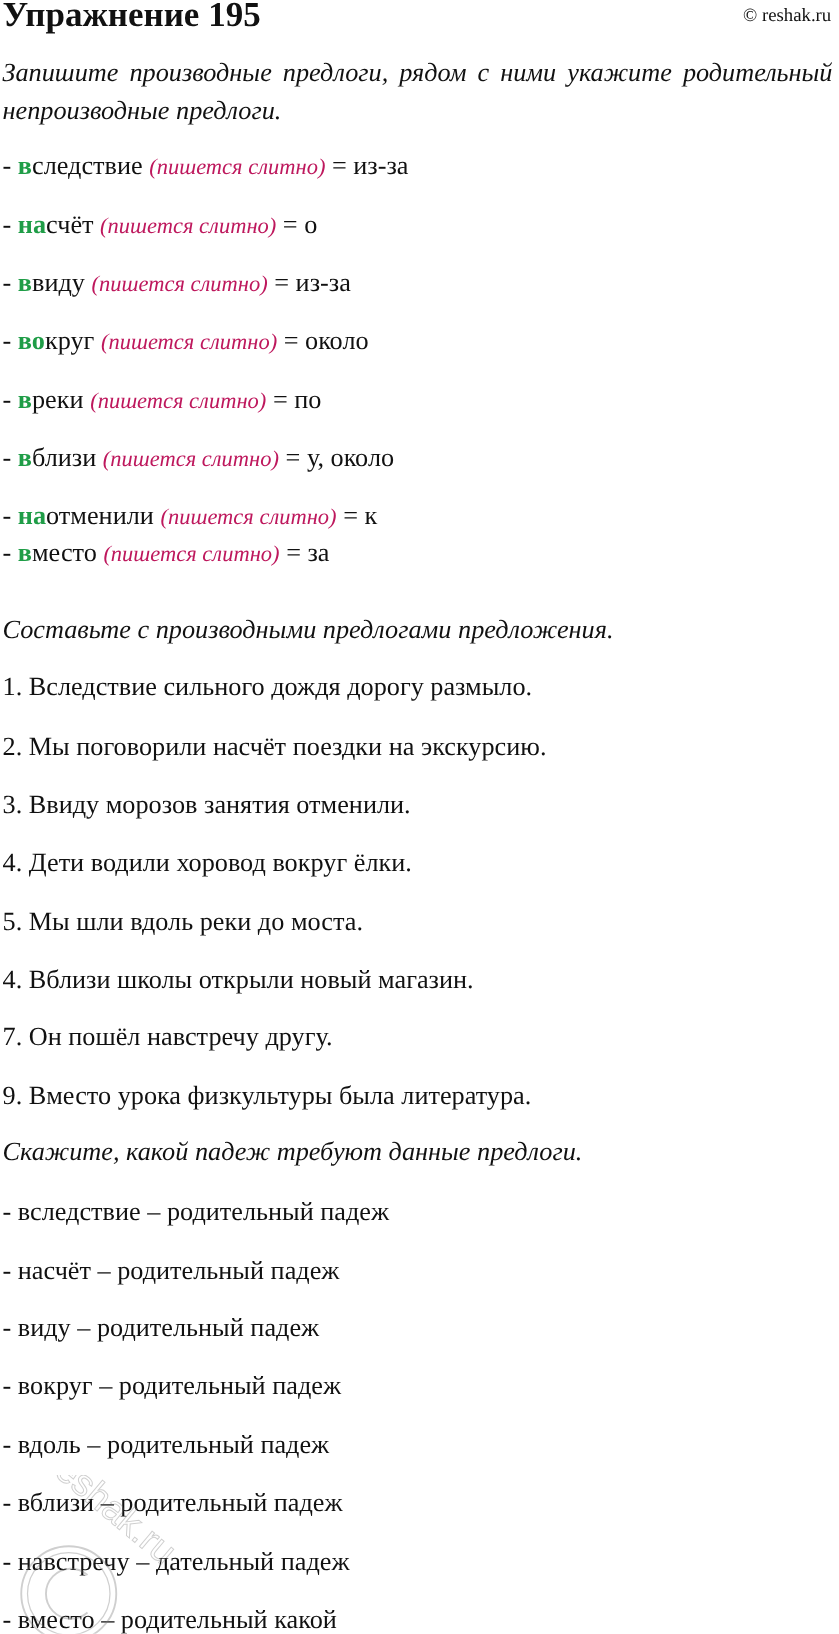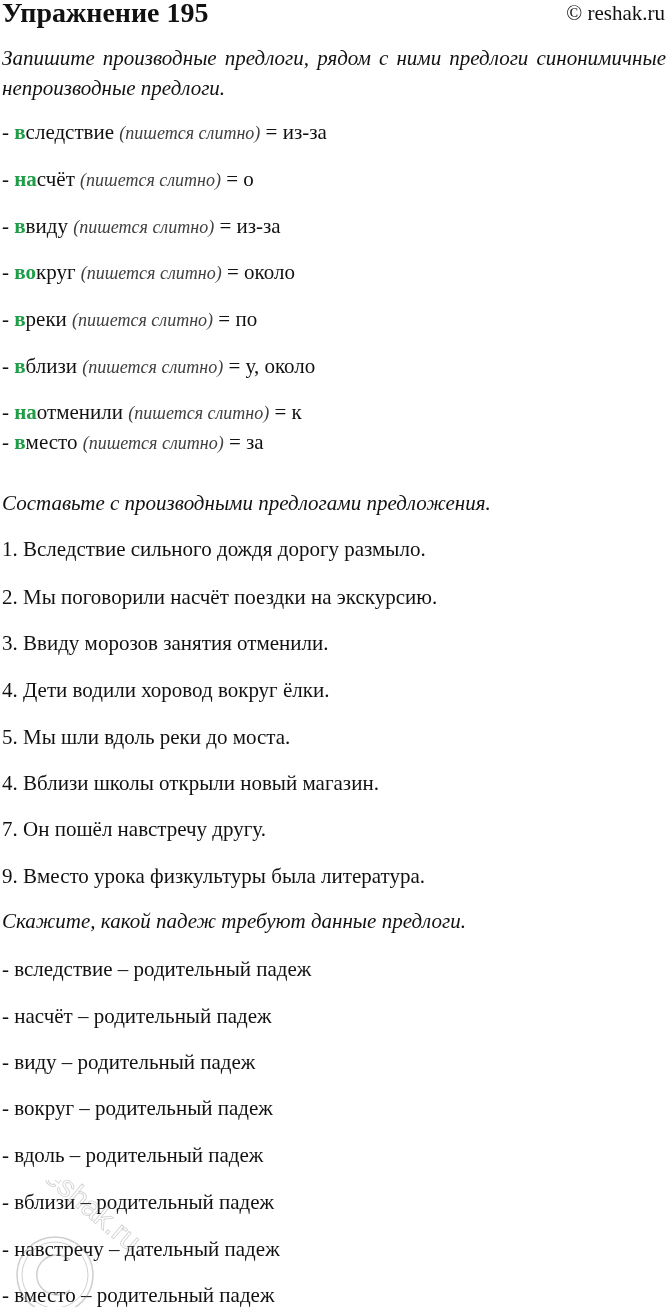--- a/index.html
+++ b/index.html
@@ -1,35 +1,35 @@
 <!DOCTYPE html>
 <html><head>
 <meta charset="utf-8">
 <style>
   html, body { margin: 0; padding: 0; background: #ffffff; }
   body { width: 671px; height: 1307px; position: relative; overflow: hidden;
          font-family: "Liberation Serif", "DejaVu Serif", serif; color: #111111; }
   .title { position: absolute; left: 2px; top: 0px; font-size: 28px; font-weight: bold; line-height: 26px; }
-  .copyright { position: absolute; right: 6px; top: 0px; font-size: 21px; line-height: 26px; }
+  .copyright { position: absolute; right: 6px; top: 0px; font-size: 15px; line-height: 26px; }
   .intro { position: absolute; left: 2px; top: 43px; width: 664px; font-size: 21px; font-style: italic;
            line-height: 30px; text-align: justify; text-align-last: left; }
   .line { position: absolute; left: 2px; font-size: 21px; line-height: 26px; white-space: nowrap; }
   .instr { font-style: italic; }
   .hl { color: #1f9d47; font-weight: bold; }
-  .note { color: #404040; font-style: italic; font-size: 18px; text-align: center; }
+  .note { color: #be185d; font-style: italic; font-size: 18px; text-align: center; }
   .watermark { position: absolute; left: 0px; top: 1180px; width: 160px; height: 130px; pointer-events: none; opacity: 0.35; }
 </style>
 </head>
 <body>
 
 <div>
   <div class="title">Упражнение 195</div>
   <div class="copyright">© reshak.ru</div>
 
-  <div class="intro">Запишите производные предлоги, рядом с ними предлоги синонимичные непроизводные предлоги.</div>
+  <div class="intro">Запишите производные предлоги, рядом с ними укажите родительный непроизводные предлоги.</div>
 
   <div class="line" style="top:119px"><span>- </span><span class="hl">в</span><span>следствие</span> <span class="note">(пишется слитно)</span><span> = из-за</span></div>
   <div class="line" style="top:166px"><span>- </span><span class="hl">на</span><span>счёт</span> <span class="note">(пишется слитно)</span><span> = о</span></div>
   <div class="line" style="top:213px"><span>- </span><span class="hl">в</span><span>виду</span> <span class="note">(пишется слитно)</span><span> = из-за</span></div>
   <div class="line" style="top:259px"><span>- </span><span class="hl">во</span><span>круг</span> <span class="note">(пишется слитно)</span><span> = около</span></div>
   <div class="line" style="top:306px"><span>- </span><span class="hl">в</span><span>реки</span> <span class="note">(пишется слитно)</span><span> = по</span></div>
   <div class="line" style="top:353px"><span>- </span><span class="hl">в</span><span>близи</span> <span class="note">(пишется слитно)</span><span> = у, около</span></div>
   <div class="line" style="top:399px"><span>- </span><span class="hl">на</span><span>отменили</span> <span class="note">(пишется слитно)</span><span> = к</span></div>
   <div class="line" style="top:429px"><span>- </span><span class="hl">в</span><span>место</span> <span class="note">(пишется слитно)</span><span> = за</span></div>
 
@@ -44,21 +44,21 @@
   <div class="line" style="top:863px">9. Вместо урока физкультуры была литература.</div>
 
   <div class="line instr" style="top:908px">Скажите, какой падеж требуют данные предлоги.</div>
   <div class="line" style="top:956px">- вследствие – родительный падеж</div>
   <div class="line" style="top:1003px">- насчёт – родительный падеж</div>
   <div class="line" style="top:1049px">- виду – родительный падеж</div>
   <div class="line" style="top:1095px">- вокруг – родительный падеж</div>
   <div class="line" style="top:1142px">- вдоль – родительный падеж</div>
   <div class="line" style="top:1189px">- вблизи – родительный падеж</div>
   <div class="line" style="top:1236px">- навстречу – дательный падеж</div>
-  <div class="line" style="top:1282px">- вместо – родительный падеж</div>
+  <div class="line" style="top:1282px">- вместо – родительный какой</div>
 
   <svg class="watermark" viewBox="0 0 160 130" xmlns="http://www.w3.org/2000/svg">
     <circle cx="55" cy="95" r="38" fill="none" stroke="#777" stroke-width="1.5"></circle>
     <circle cx="55" cy="95" r="33" fill="none" stroke="#777" stroke-width="1"></circle>
     <path d="M70 80 A20 20 0 1 0 70 110" fill="none" stroke="#777" stroke-width="1.5"></path>
     <text x="10" y="20" font-size="30" fill="none" stroke="#777" stroke-width="0.8" font-family="Liberation Sans, sans-serif" transform="rotate(40 60 40)">reshak.ru</text>
   </svg>
 </div>
 
 </body></html>

